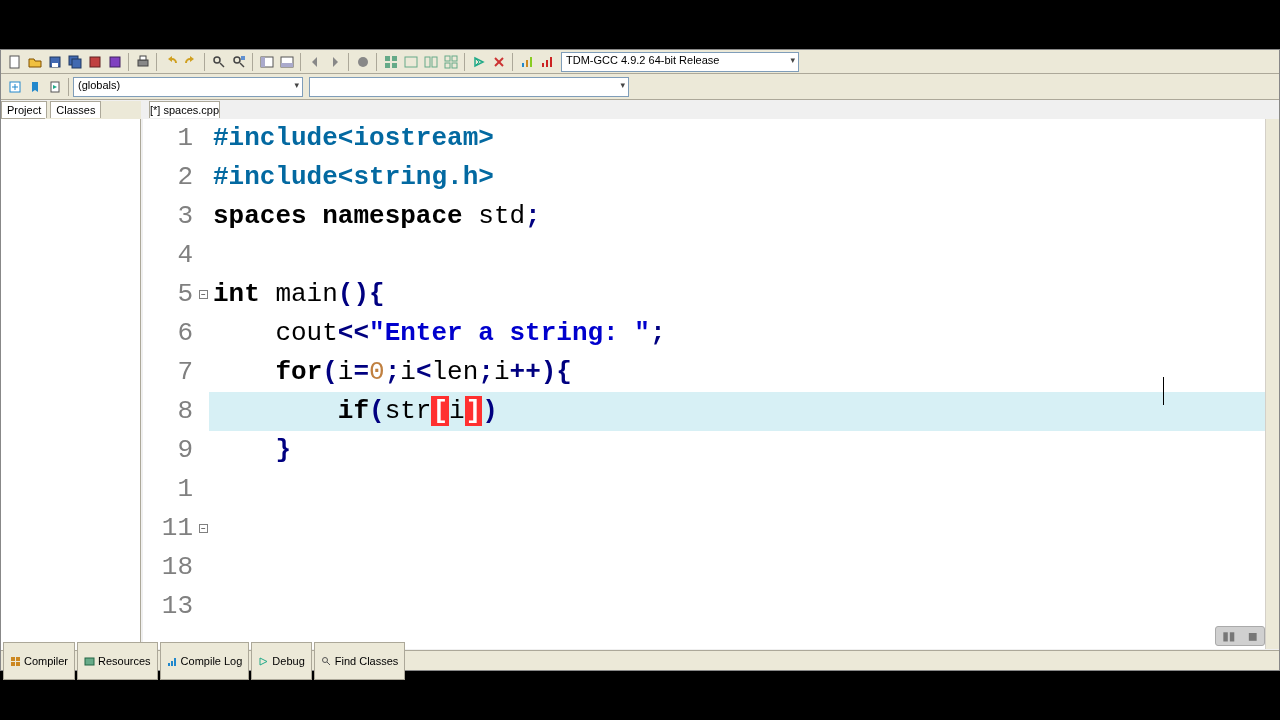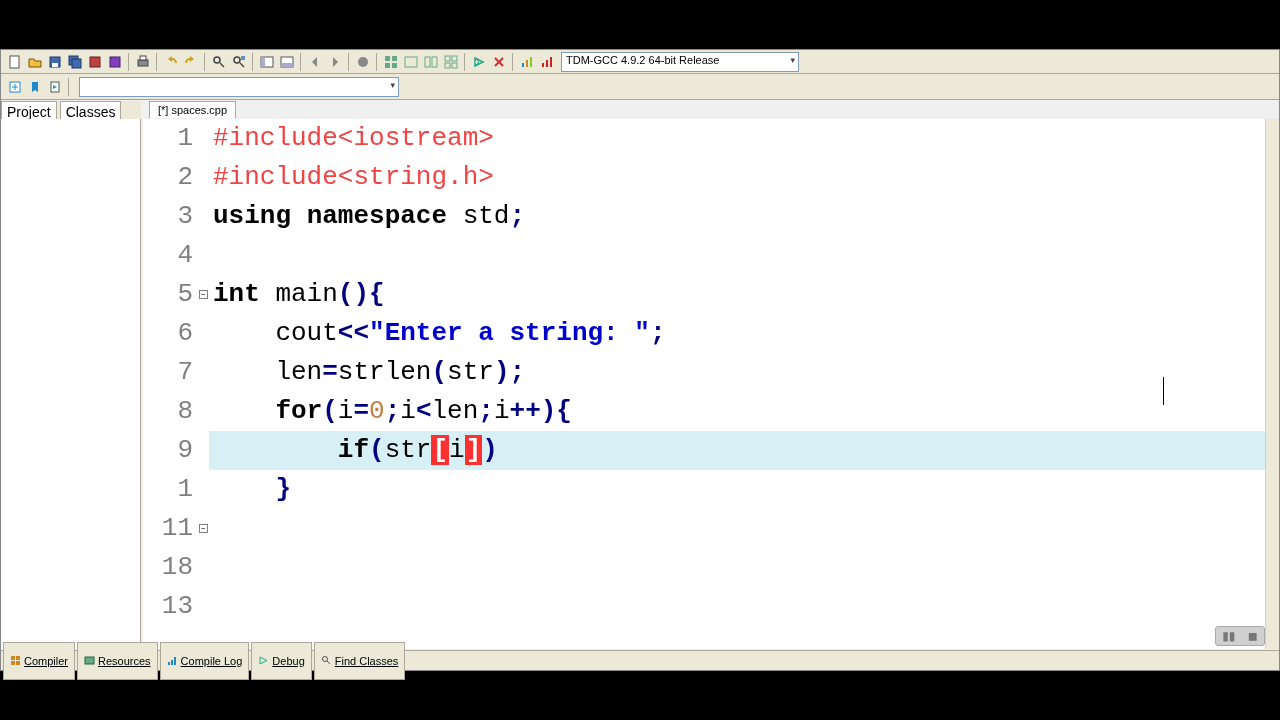--- a/index.html
+++ b/index.html
@@ -9,42 +9,42 @@
 .toolbar-row.second { height: 26px; }
 .ico { width: 18px; height: 18px; margin: 0 1px; border: 1px solid transparent; display: inline-flex; align-items: center; justify-content: center; cursor: pointer; }
 .ico svg { width: 14px; height: 14px; }
 .sep { width: 2px; height: 18px; border-left: 1px solid #aca899; margin: 0 3px; }
 .dropdown { background: #fff; border: 1px solid #7f9db9; height: 20px; font-size: 11px; padding: 1px 18px 1px 4px; position: relative; }
 .dropdown::after { content: '▾'; position: absolute; right: 3px; top: 2px; font-size: 9px; color: #444; }
 .combo1 { width: 230px; }
 .combo2 { width: 320px; margin-left: 6px; }
 .combo3 { width: 238px; margin-left: 4px; }
 .leftpanel-tabs { position: absolute; top: 51px; left: 0; width: 140px; height: 18px; background: #ece9d8; }
-.ptab { display: inline-block; padding: 2px 5px; font-size: 14px; background: #fff; border: 1px solid #aca899; border-bottom: none; position: relative; top: 0; cursor: pointer; }
+.ptab { display: inline-block; padding: 2px 5px; font-size: 11px; background: #fff; border: 1px solid #aca899; border-bottom: none; position: relative; top: 0; cursor: pointer; }
 .leftpanel { position: absolute; top: 69px; left: 0; width: 140px; bottom: 20px; background: #fff; border-right: 1px solid #aca899; }
 .editor-tabs { position: absolute; top: 51px; left: 148px; height: 18px; }
-.etab { display: inline-block; padding: 2px 8px; font-size: 11px; background: #fff; border: 1px solid #aca899; border-bottom: none; cursor: pointer; }
+.etab { display: inline-block; padding: 2px 0; font-size: 11px; background: #fff; border: 1px solid #aca899; border-bottom: none; cursor: pointer; }
 .editor { position: absolute; top: 69px; left: 142px; right: 2px; bottom: 21px; background: #fff; font-family: Consolas, 'Courier New', monospace; font-size: 26px; line-height: 39px; overflow: hidden; }
 .gutter { position: absolute; left: 0; top: 0; width: 56px; bottom: 0; background: #fff; }
 .ln { text-align: right; padding-right: 6px; color: #808080; font-size: 26px; height: 39px; }
 .fold { position: absolute; left: 56px; top: 0; width: 10px; bottom: 0; }
 .fmark { position: absolute; width: 9px; height: 9px; border: 1px solid #808080; font-size: 8px; line-height: 7px; text-align: center; color: #000; background: #fff; cursor: pointer; }
 .code { position: absolute; left: 70px; right: 14px; top: 0; }
 .cl { height: 39px; white-space: pre; }
 .cl.hl { background: #d7f0f5; margin-left: -4px; padding-left: 4px; margin-right: -800px; }
 .kw { color: #000; font-weight: bold; }
-.pp { color: #ef4444; font-weight: normal; }
+.pp { color: #0369a1; font-weight: bold; }
 .str { color: #0000cd; font-weight: bold; }
 .num { color: #c08040; }
 .op { color: #000080; font-weight: bold; }
 .brh { background: #ff3030; color: #fff; font-weight: bold; padding: 0 1px; }
 .cursor-caret { position: absolute; width: 1px; height: 28px; background: #000; }
 .scrollbar { position: absolute; right: 0; top: 69px; width: 14px; bottom: 21px; background: #ece9d8; border-left: 1px solid #d4d0c8; }
 .status-tabs { position: absolute; left: 0; bottom: 0; right: 0; height: 20px; background: #ece9d8; border-top: 1px solid #aca899; display: flex; align-items: center; padding: 0 2px; }
-.stab { display: inline-flex; align-items: flex-start; padding: 12px 6px; font-size: 11px; border: 1px solid #aca899; background: #ece9d8; margin-right: 2px; cursor: pointer; text-decoration: underline; }
+.stab { display: inline-flex; align-items: flex-end; padding: 12px 6px; font-size: 11px; border: 1px solid #aca899; background: #ece9d8; margin-right: 2px; cursor: pointer; }
 .stab svg { width: 11px; height: 11px; margin-right: 3px; }
 .rec { position: absolute; right: 14px; bottom: 24px; width: 50px; height: 20px; background: #d0d0d0; border: 1px solid #aaa; border-radius: 3px; display: flex; align-items: center; justify-content: space-around; }
 .rec span { font-size: 12px; color: #777; }
 </style>
 </head>
 <body>
 
 <div class="app">
 
 <div class="toolbar-row">
@@ -214,20 +214,21 @@
           <path d="M4 2h6v10l-3-2-3 2z" fill="#28c"></path>
         </svg>
       </span>
   <span class="ico">
         <svg viewBox="0 0 14 14">
           <rect x="3" y="2" width="8" height="10" fill="#fff" stroke="#555"></rect>
           <path d="M5 5l4 2-4 2z" fill="#2a8"></path>
         </svg>
       </span>
   <span class="sep"></span>
+  <div class="dropdown combo1"><span>(globals)</span></div>
   <div class="dropdown combo2"></div>
 </div>
 
 <div class="leftpanel-tabs">
   <span class="ptab">Project</span>
   <span class="ptab">Classes</span>
   <span class="ptab">Debug</span>
 </div>
 <div class="leftpanel"></div>
 
@@ -251,25 +252,24 @@
         <div class="ln">18</div>
         <div class="ln">13</div>
       </div>
   <div class="fold" id="fold">
         <div class="fmark" style="top: 171px;">−</div>
         <div class="fmark" style="top: 405px;">−</div>
       </div>
   <div class="code" id="code">
         <div class="cl"><span class="pp">#include&lt;iostream&gt;</span></div>
         <div class="cl"><span class="pp">#include&lt;string.h&gt;</span></div>
-        <div class="cl"><span class="kw">using</span><span> </span><span class="kw">namespace</span><span> std</span><span class="op">;</span></div>
+        <div class="cl"><span class="kw">spaces</span><span> </span><span class="kw">namespace</span><span> std</span><span class="op">;</span></div>
         <div class="cl"></div>
         <div class="cl"><span class="kw">int</span><span> main</span><span class="op">(){</span></div>
         <div class="cl"><span>    cout</span><span class="op">&lt;&lt;</span><span class="str">"Enter a string: "</span><span class="op">;</span></div>
-        <div class="cl"><span>    len</span><span class="op">=</span><span>strlen</span><span class="op">(</span><span>str</span><span class="op">);</span></div>
         <div class="cl"><span>    </span><span class="kw">for</span><span class="op">(</span><span>i</span><span class="op">=</span><span class="num">0</span><span class="op">;</span><span>i</span><span class="op">&lt;</span><span>len</span><span class="op">;</span><span>i</span><span class="op">++){</span></div>
         <div class="cl hl"><span>        </span><span class="kw">if</span><span class="op">(</span><span>str</span><span class="brh">[</span><span>i</span><span class="brh">]</span><span class="op">)</span></div>
         <div class="cl"><span>    </span><span class="op">}</span></div>
       </div>
   <div class="cursor-caret" style="left:1020px; top:258px;"></div>
 </div>
 
 <div class="scrollbar"></div>
 
 <div class="rec">

